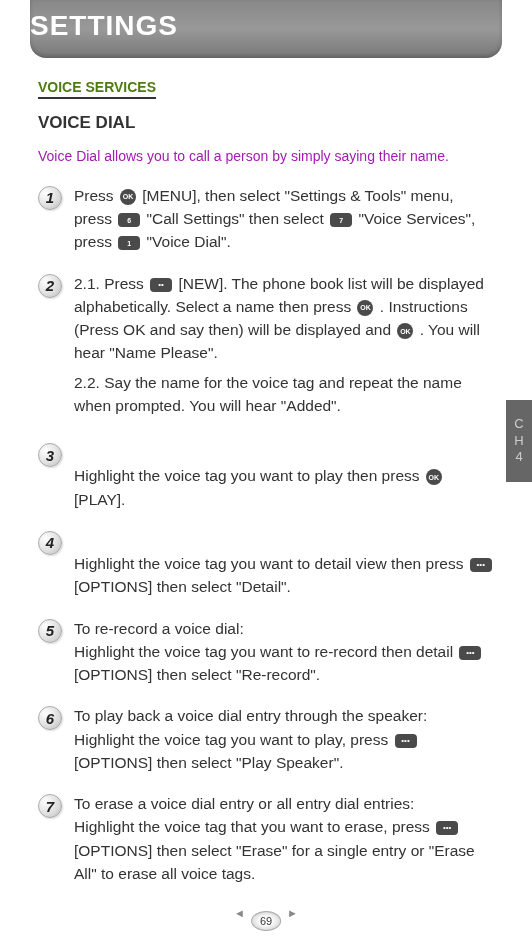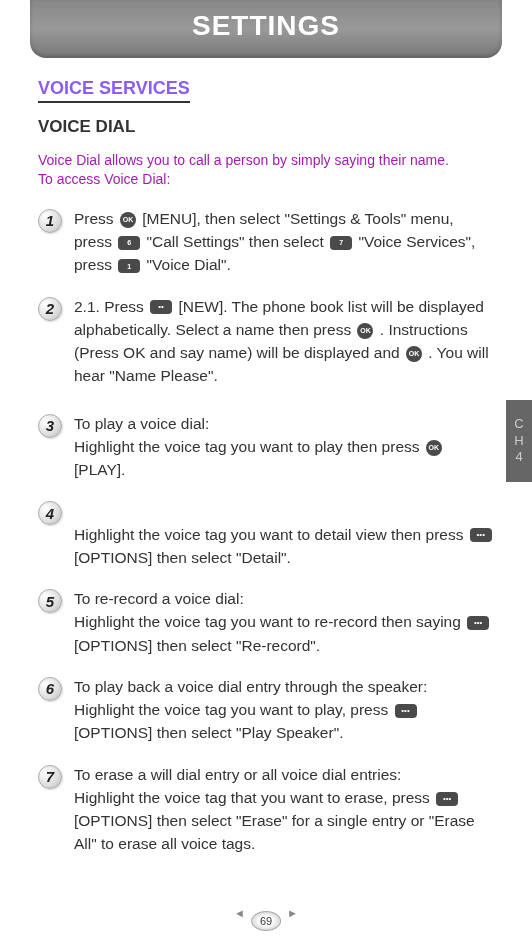--- a/index.html
+++ b/index.html
@@ -9,36 +9,35 @@
       background: #fff;
       font-family: Arial, Helvetica, sans-serif;
       position: relative;
       overflow: hidden;
     }
     .page-header {
       background: linear-gradient(to bottom, #888 0%, #999 50%, #777 100%);
       border-radius: 0 0 16px 16px;
       margin: 0 30px;
       padding: 10px 0 16px 0;
-      text-align: center;
       box-shadow: inset 0 -2px 4px rgba(0,0,0,0.2);
     }
     .page-header-title {
       color: #fff;
       font-size: 28px;
       font-weight: bold;
       letter-spacing: 1px;
     }
     .content {
       padding: 20px 38px 0 38px;
     }
     .section-title {
-      font-size: 18px;
-      font-weight: bold;
-      color: #8b5cf6;
+      font-size: 14px;
+      font-weight: bold;
+      color: #4d7c0f;
       border-bottom: 2px solid #333;
       display: inline-block;
       padding-bottom: 2px;
       margin-bottom: 14px;
     }
     .subsection-title {
       font-size: 17px;
       font-weight: bold;
       color: #333;
       margin-bottom: 14px;
@@ -164,21 +163,20 @@
 
 <div class="page-header">
   <div class="page-header-title">SETTINGS</div>
 </div>
 
 <div class="content">
   <div class="section-title">VOICE SERVICES</div>
   <div class="subsection-title">VOICE DIAL</div>
   <div class="intro-text">
     <span>Voice Dial allows you to call a person by simply saying their name.</span><br>
-    <span>To access Voice Dial:</span>
   </div>
 
   
   <div class="step">
     <div class="step-num">1</div>
     <div class="step-body">
       <span>Press </span>
       <span class="key-icon circle">
           <span class="key-icon-text">OK</span>
         </span>
@@ -203,34 +201,38 @@
     <div class="step-num">2</div>
     <div class="step-body">
       <div class="sub-item">
         <span>2.1. </span>
         <span>Press </span>
         <span class="key-icon dots2"></span>
         <span> [NEW]. The phone book list will be displayed alphabetically. Select a name then press </span>
         <span class="key-icon circle">
             <span class="key-icon-text">OK</span>
           </span>
-        <span> . Instructions (Press OK and say name) will be displayed and </span>
+        <span> . Instructions (Press OK and say then) will be displayed and </span>
         <span class="key-icon circle">
             <span class="key-icon-text">OK</span>
           </span>
         <span> . You will hear "Name Please".</span>
       </div>
+      <div class="sub-item">
+        <span>2.2. </span>
+        <span>Say the name for the voice tag and repeat the name when prompted. You will hear "Added".</span>
+      </div>
     </div>
   </div>
 
   
   <div class="step">
     <div class="step-num">3</div>
     <div class="step-body">
-      <span>To play a voice dial:</span><br>
+      <br>
       <span>Highlight the voice tag you want to play then press </span>
       <span class="key-icon circle">
           <span class="key-icon-text">OK</span>
         </span>
       <span> [PLAY].</span>
     </div>
   </div>
 
   
   <div class="step">
@@ -241,42 +243,42 @@
       <span class="key-icon dots"></span>
       <span> [OPTIONS] then select "Detail".</span>
     </div>
   </div>
 
   
   <div class="step">
     <div class="step-num">5</div>
     <div class="step-body">
       <span>To re-record a voice dial:</span><br>
-      <span>Highlight the voice tag you want to re-record then saying </span>
+      <span>Highlight the voice tag you want to re-record then detail </span>
       <span class="key-icon dots"></span>
       <span> [OPTIONS] then select "Re-record".</span>
     </div>
   </div>
 
   
   <div class="step">
     <div class="step-num">6</div>
     <div class="step-body">
       <span>To play back a voice dial entry through the speaker:</span><br>
       <span>Highlight the voice tag you want to play, press </span>
       <span class="key-icon dots"></span>
       <span> [OPTIONS] then select "Play Speaker".</span>
     </div>
   </div>
 
   
   <div class="step">
     <div class="step-num">7</div>
     <div class="step-body">
-      <span>To erase a will dial entry or all voice dial entries:</span><br>
+      <span>To erase a voice dial entry or all entry dial entries:</span><br>
       <span>Highlight the voice tag that you want to erase, press </span>
       <span class="key-icon dots"></span>
       <span> [OPTIONS] then select "Erase" for a single entry or "Erase All" to erase all voice tags.</span>
     </div>
   </div>
 
 </div>
 
 <div class="side-tab">
   <span>C</span>

